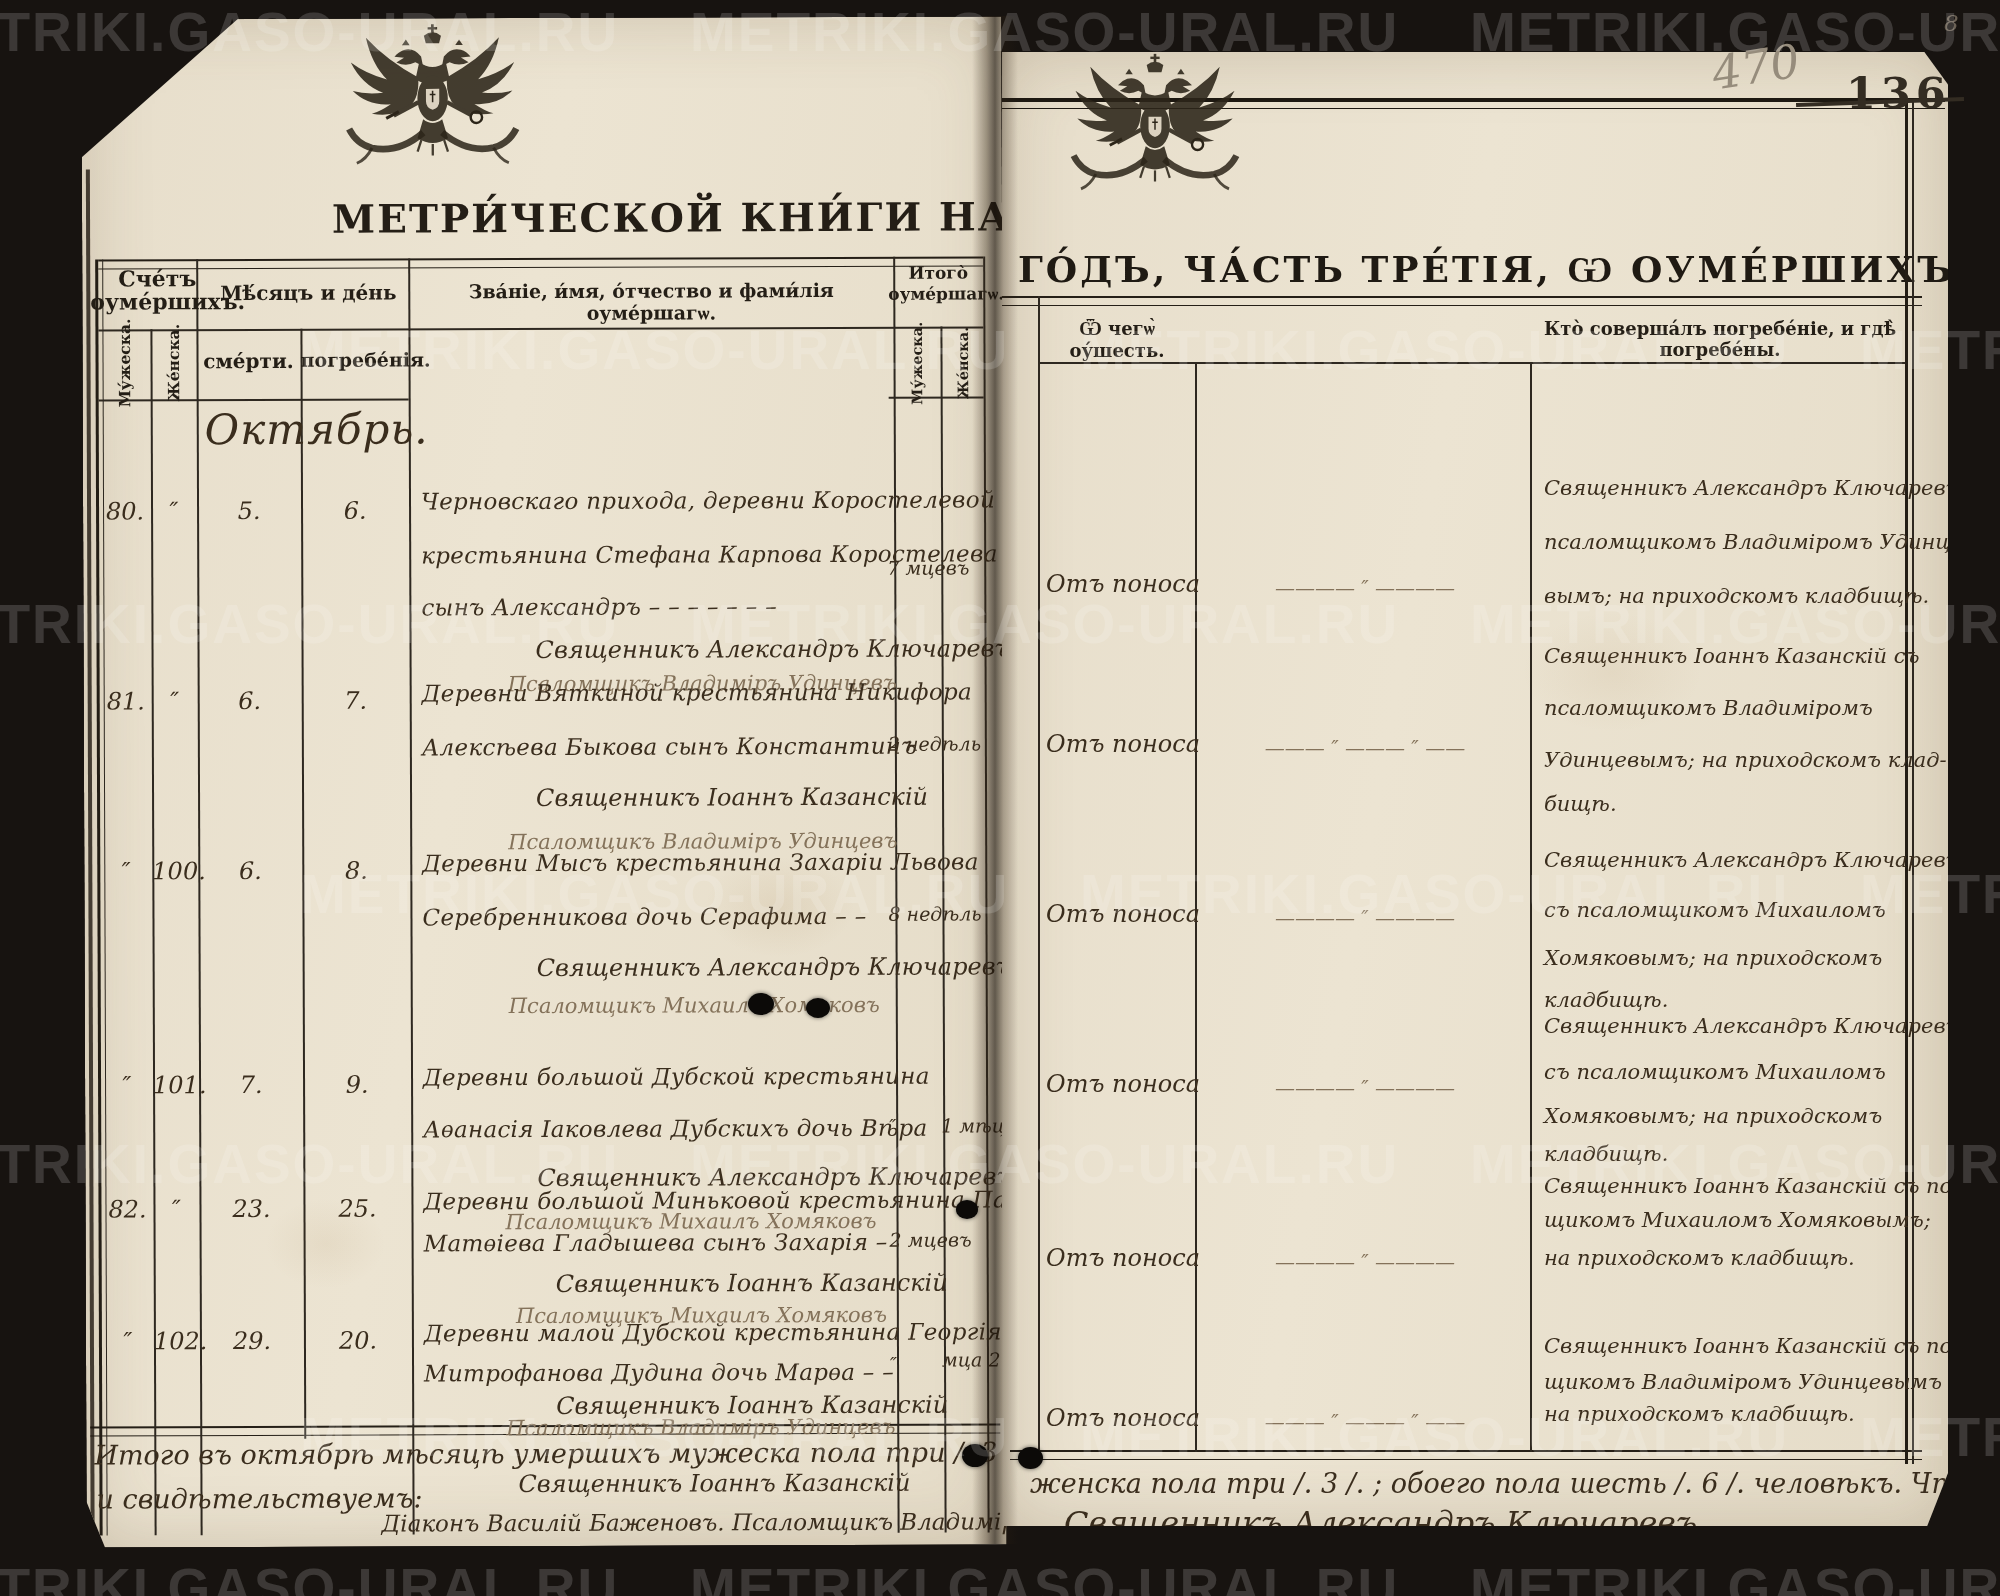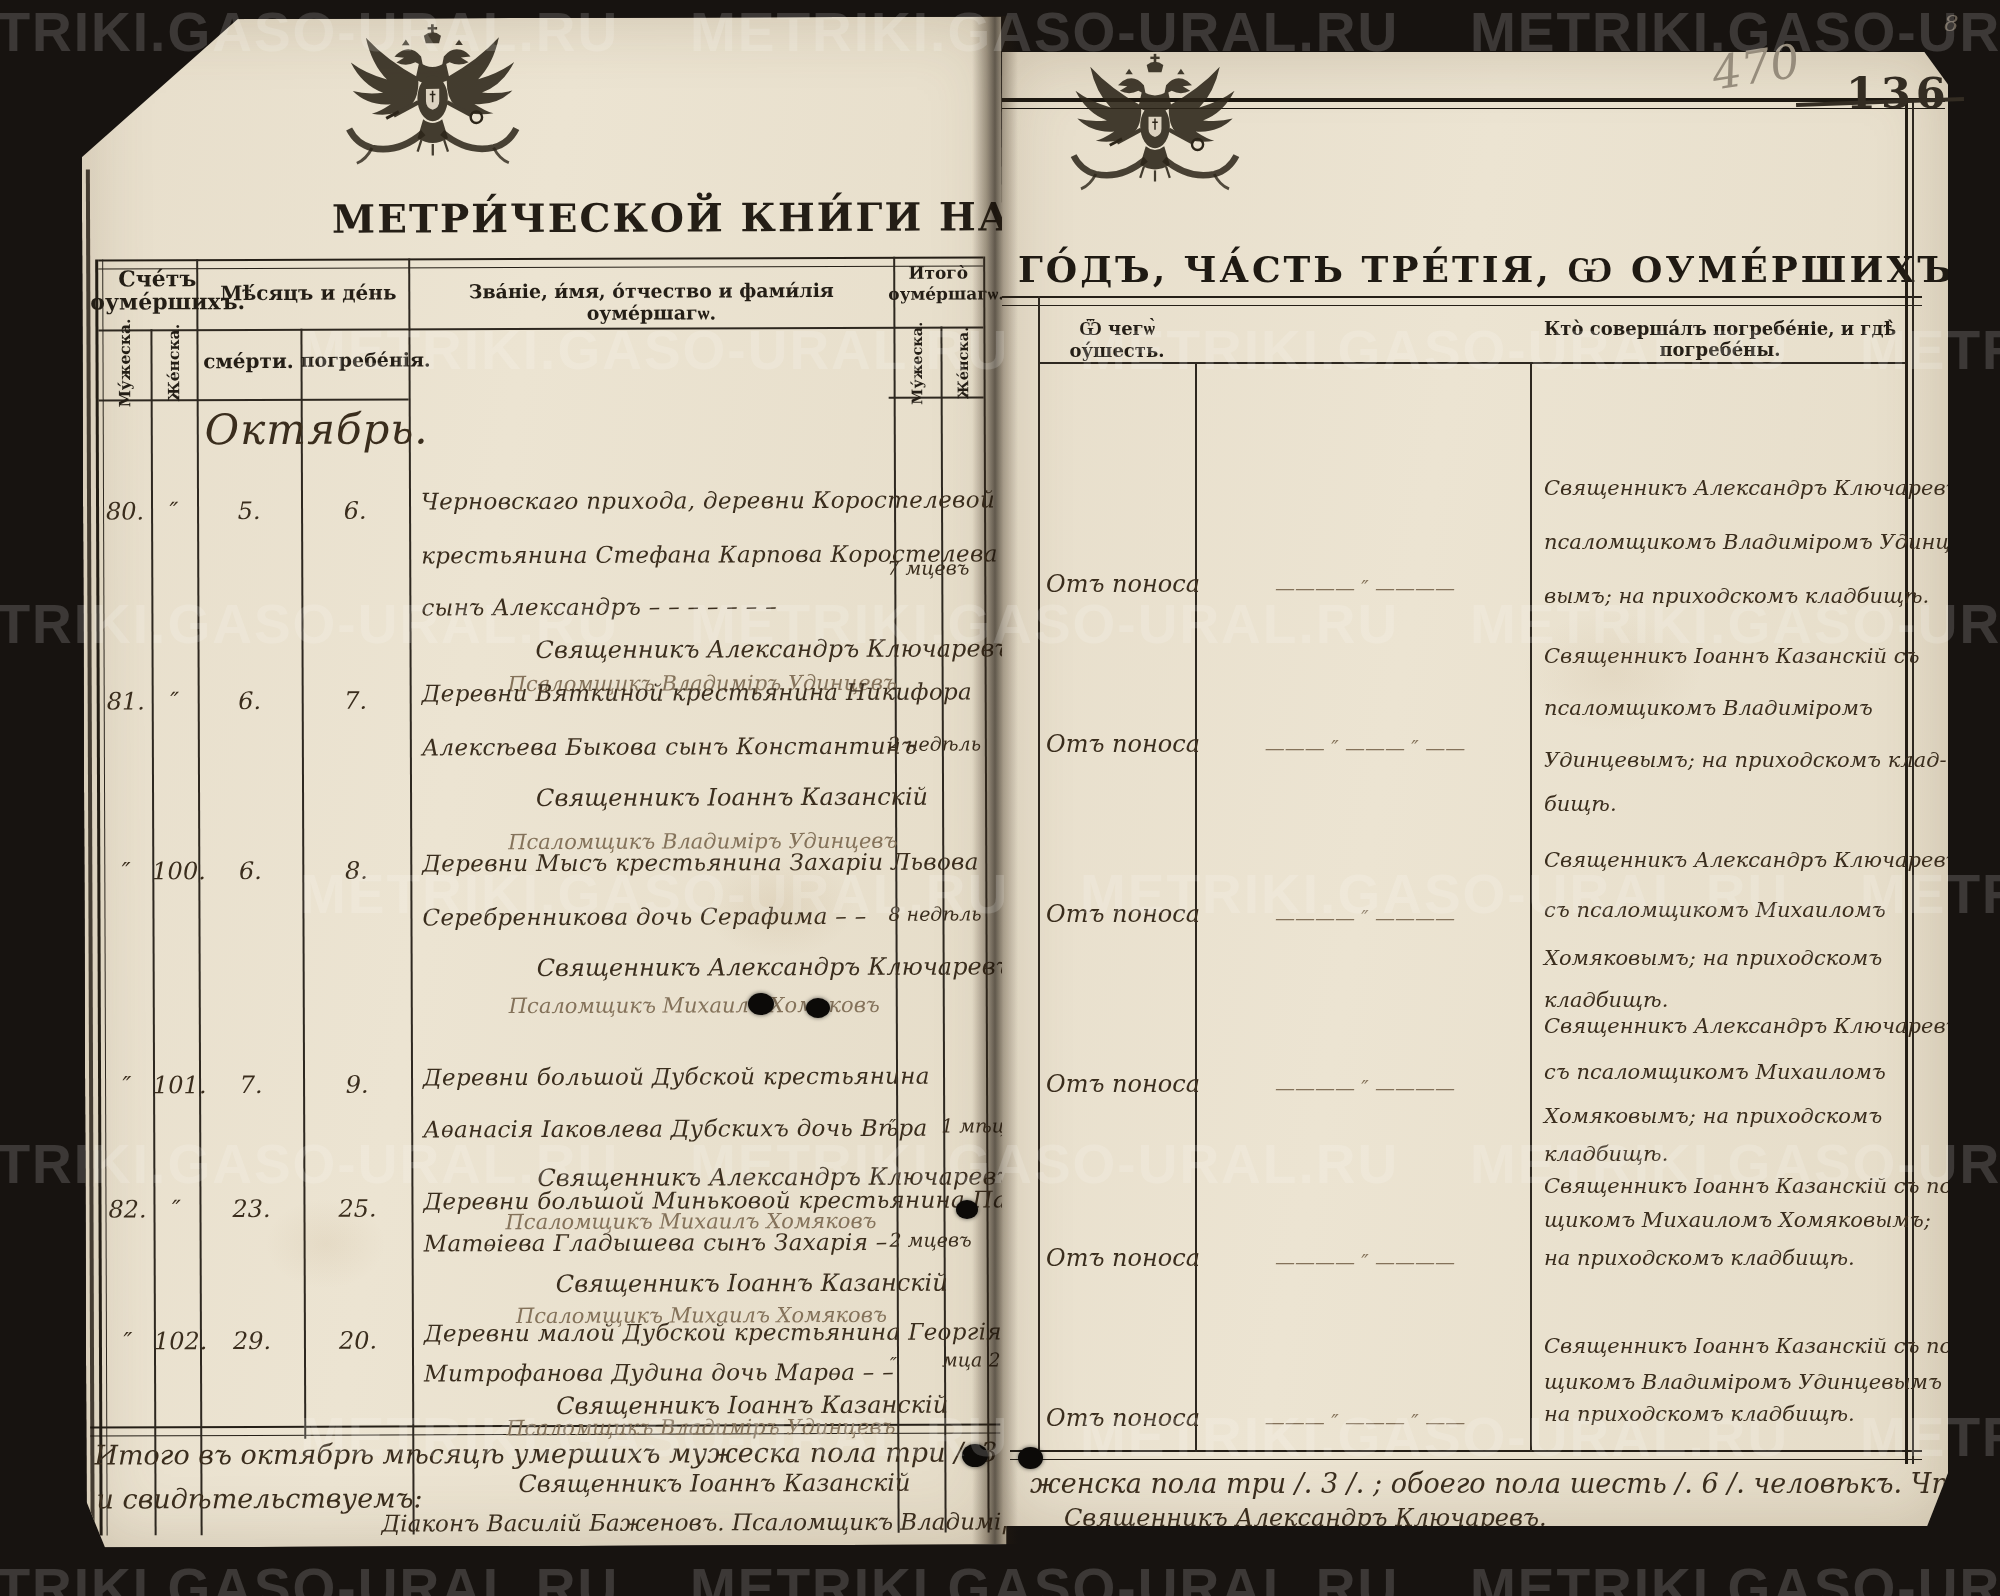--- a/index.html
+++ b/index.html
@@ -290,21 +290,21 @@
         <div style="position:absolute;inset:0;">
           <div class="hw" style="left:44px;top:1352px;font-size:24px;">Отъ поноса</div>
           <div class="hw hw-faded" style="left:200px;top:1358px;width:326px;text-align:center;font-size:20px;">———  ″  ———  ″  ——</div>
           <div class="hw" style="left:542px;top:1282px;font-size:21px;">Священникъ Іоаннъ Казанскій съ псалом-</div>
           <div class="hw" style="left:542px;top:1318px;font-size:21px;">щикомъ Владиміромъ Удинцевымъ</div>
           <div class="hw" style="left:542px;top:1350px;font-size:21px;">на приходскомъ кладбищѣ.</div>
         </div>
       </div>
 
     <div class="hw" style="left:28px;top:1416px;font-size:27px">женска пола три /. 3 /. ; обоего пола шесть /. 6 /. человѣкъ. Что</div>
-    <div class="hw" style="left:62px;top:1452px;font-size:24px">Священникъ Александръ Ключаревъ.</div>
+    <div class="hw" style="left:62px;top:1452px;font-size:32px">Священникъ Александръ Ключаревъ.</div>
     <div class="hw" style="left:2px;top:1480px;font-size:23px">Удинцевъ.  Псаломщикъ Михаилъ Хомяковъ.</div>
 
     <div class="stain" style="left:520px;top:560px;width:180px;height:120px;background:radial-gradient(closest-side,rgba(150,110,55,.08),rgba(0,0,0,0))"></div>
   </div>
 
   <div class="gutter"></div>
 
   <div class="hole" style="left:748px;top:993px;width:26px;height:22px"></div>
   <div class="hole" style="left:806px;top:998px;width:24px;height:20px"></div>
   <div class="hole" style="left:956px;top:1200px;width:22px;height:19px"></div>

